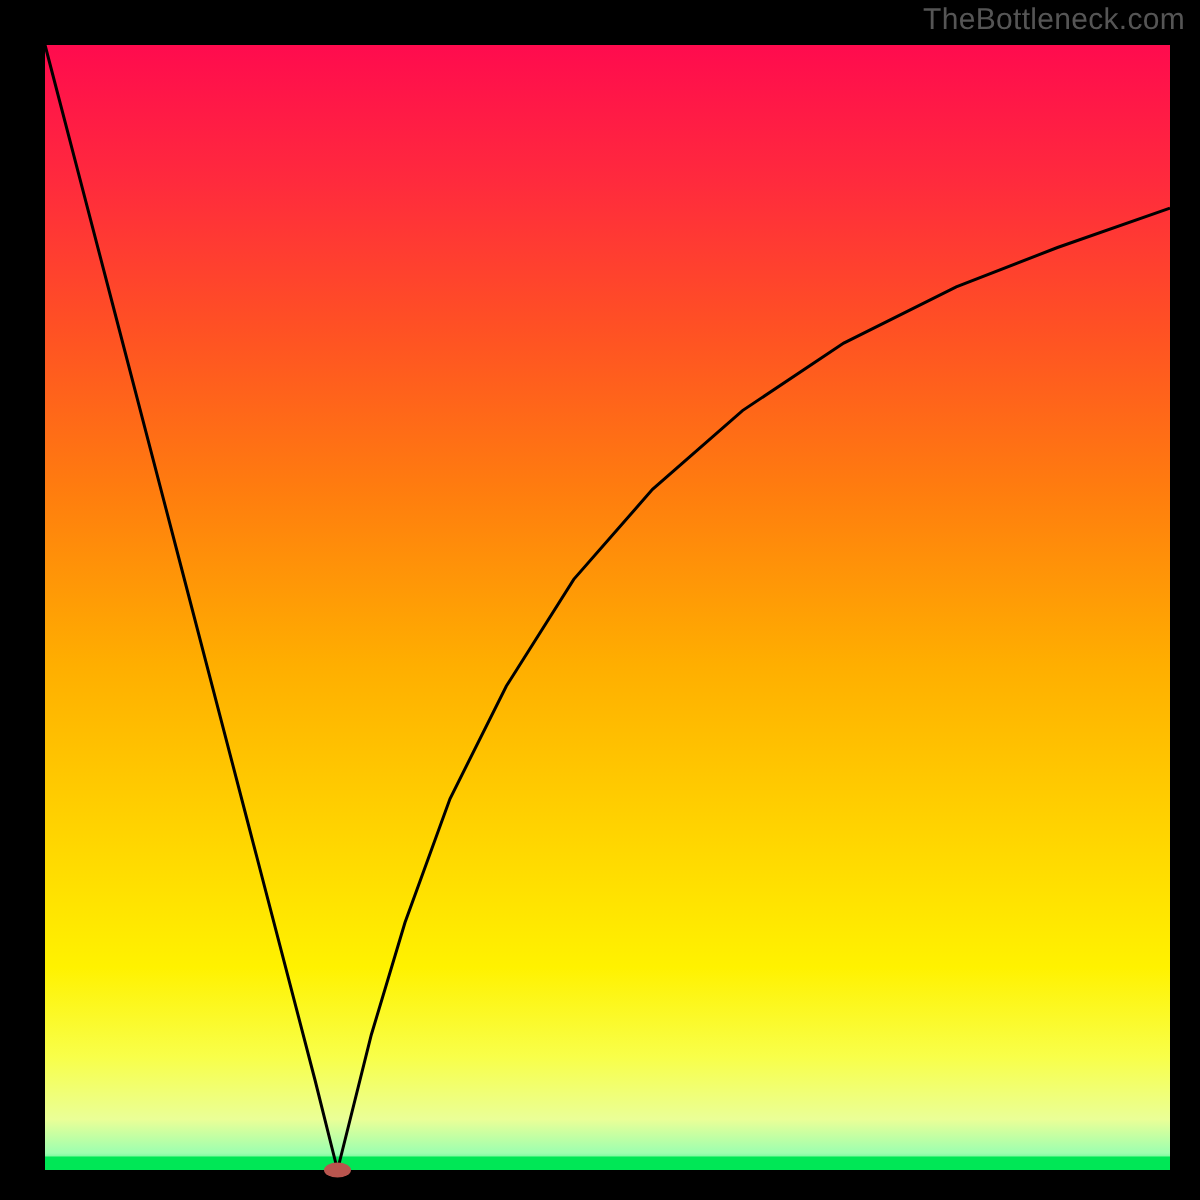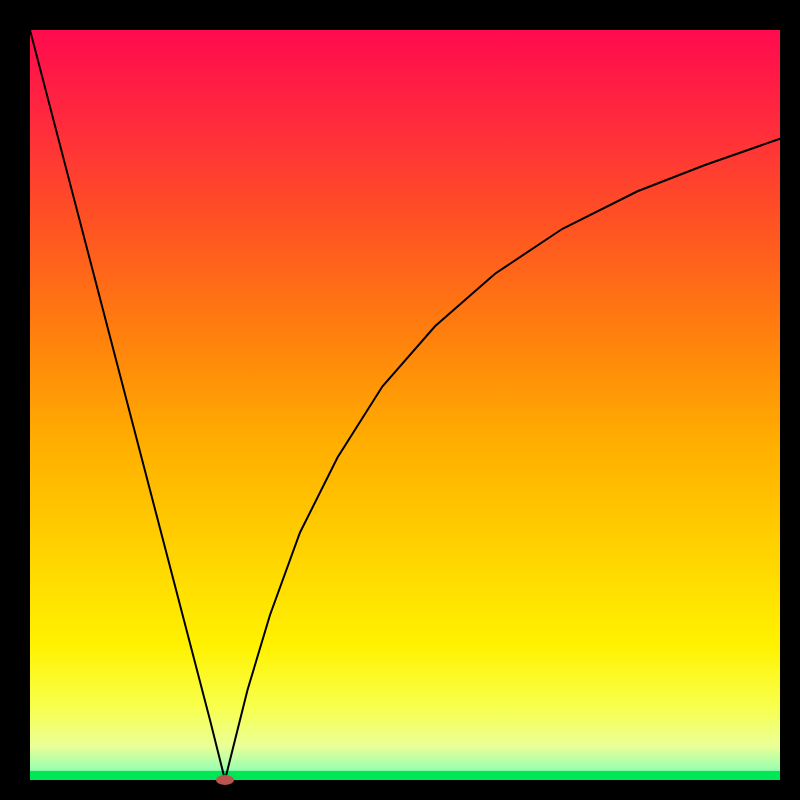--- a/index.html
+++ b/index.html
@@ -30,20 +30,21 @@
   svg {
     position: absolute;
     top: 0;
     left: 0;
   }
 </style>
 </head>
 <body>
 <div class="frame">
 
+  <div class="watermark">TheBottleneck.com</div>
 
   <svg id="chart-svg" width="800" height="800" viewBox="0 0 800 800">
     <defs>
       <linearGradient id="bg-grad" x1="0" y1="0" x2="0" y2="1">
 
       <stop offset="0.00%" stop-color="#ff0b4e"></stop>
           <stop offset="12.00%" stop-color="#ff2a3d"></stop>
           <stop offset="25.00%" stop-color="#ff5024"></stop>
           <stop offset="40.00%" stop-color="#ff7e0e"></stop>
           <stop offset="55.00%" stop-color="#ffae00"></stop>

